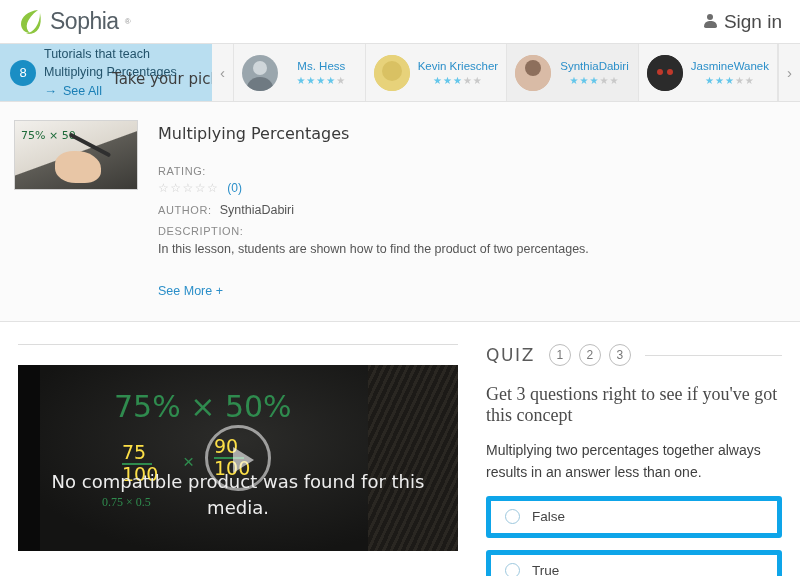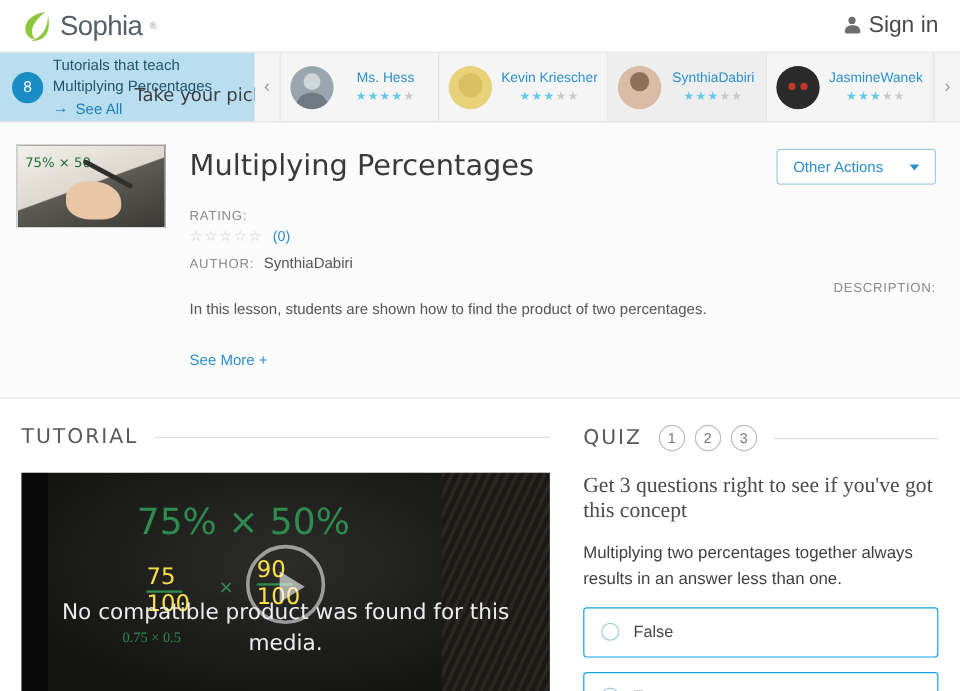--- a/index.html
+++ b/index.html
@@ -125,21 +125,21 @@
   .thumb .pen {
     position: absolute; left: 52px; top: 22px; width: 46px; height: 4px;
     background: #2f2f2f; transform: rotate(28deg); border-radius: 2px;
   }
   .thumb .hand {
     position: absolute; left: 40px; top: 30px; width: 46px; height: 32px;
     background: #e8c6a6; border-radius: 40% 55% 35% 45%;
   }
   .lesson-body { flex: 1 1 auto; padding-left: 20px; }
   .lesson-title {
-    font-size: 24px; color: #3a3a3a; font-weight: normal;
+    font-size: 16px; color: #3a3a3a; font-weight: normal;
     margin: 4px 0 22px 0;
     font-family: "DejaVu Sans", sans-serif;
   }
   .meta-label {
     font-size: 11px; color: #8a8a8a; letter-spacing: .6px;
     text-transform: uppercase;
   }
   .meta-row { display: flex; align-items: baseline; gap: 8px; margin-top: 4px; }
   .rating-stars { font-size: 12px; color: #cfcfcf; letter-spacing: 1.5px; }
   .rating-count { font-size: 12px; color: #2b8fc9; }
@@ -209,21 +209,21 @@
     border-top: 13px solid transparent; border-bottom: 13px solid transparent;
   }
   .quiz-prompt {
     font-size: 18px; color: #4b4b4b; margin-top: 18px;
     font-family: Liberation Serif, serif;
   }
   .quiz-question {
     font-size: 14px; color: #3f3f3f; margin-top: 14px; line-height: 1.55;
   }
   .answer {
-    margin-top: 12px; border: 1px solid #0ea5e9; background: #fff;
+    margin-top: 12px; border: 5px solid #0ea5e9; background: #fff;
     border-radius: 3px; height: 42px;
     display: flex; align-items: center; gap: 12px; padding: 0 14px;
     font-size: 13.5px; color: #444;
   }
   .radio {
     width: 15px; height: 15px; border-radius: 50%;
     border: 1px solid #9dc8de; flex: 0 0 auto;
   }
 </style>
 </head>
@@ -325,49 +325,44 @@
     <div class="board"></div>
     <div class="eq">75% × 50</div>
     <div class="hand"></div>
     <div class="pen"></div>
   </div>
 
   <div class="lesson-body">
     <div style="display:flex; align-items:flex-start;">
       <h1 class="lesson-title">Multiplying Percentages</h1>
       <div style="flex:1 1 auto"></div>
-      <div class="other-actions">
-        <span>Other Actions</span>
-        <span class="caret-down"></span>
-      </div>
     </div>
 
     <div class="meta-label">RATING:</div>
     <div class="meta-row">
       <span class="rating-stars">☆☆☆☆☆</span>
       <span class="rating-count">(0)</span>
     </div>
 
     <div class="meta-row" style="margin-top:8px;">
       <span class="meta-label">AUTHOR:</span>
       <span class="meta-value">SynthiaDabiri</span>
     </div>
 
-    <div class="meta-label" style="margin-top:8px;text-align:right;">DESCRIPTION:</div>
+    <div class="meta-label" style="margin-top:8px;">DESCRIPTION:</div>
     <div class="desc">In this lesson, students are shown how to find the product of two percentages.</div>
 
     <a class="see-more">See More +</a>
   </div>
 </div>
 
 <div class="columns">
 
   <div class="col-left">
     <div class="sec-head">
-      <span class="sec-title">TUTORIAL</span>
       <span class="rule"></span>
     </div>
 
     <div class="video">
       <div class="bg-board"></div>
       <div class="strip-l"></div>
       <div class="strip-r"></div>
       <div class="line1">75% × 50%</div>
       <div class="frac">
         <div>75</div>

